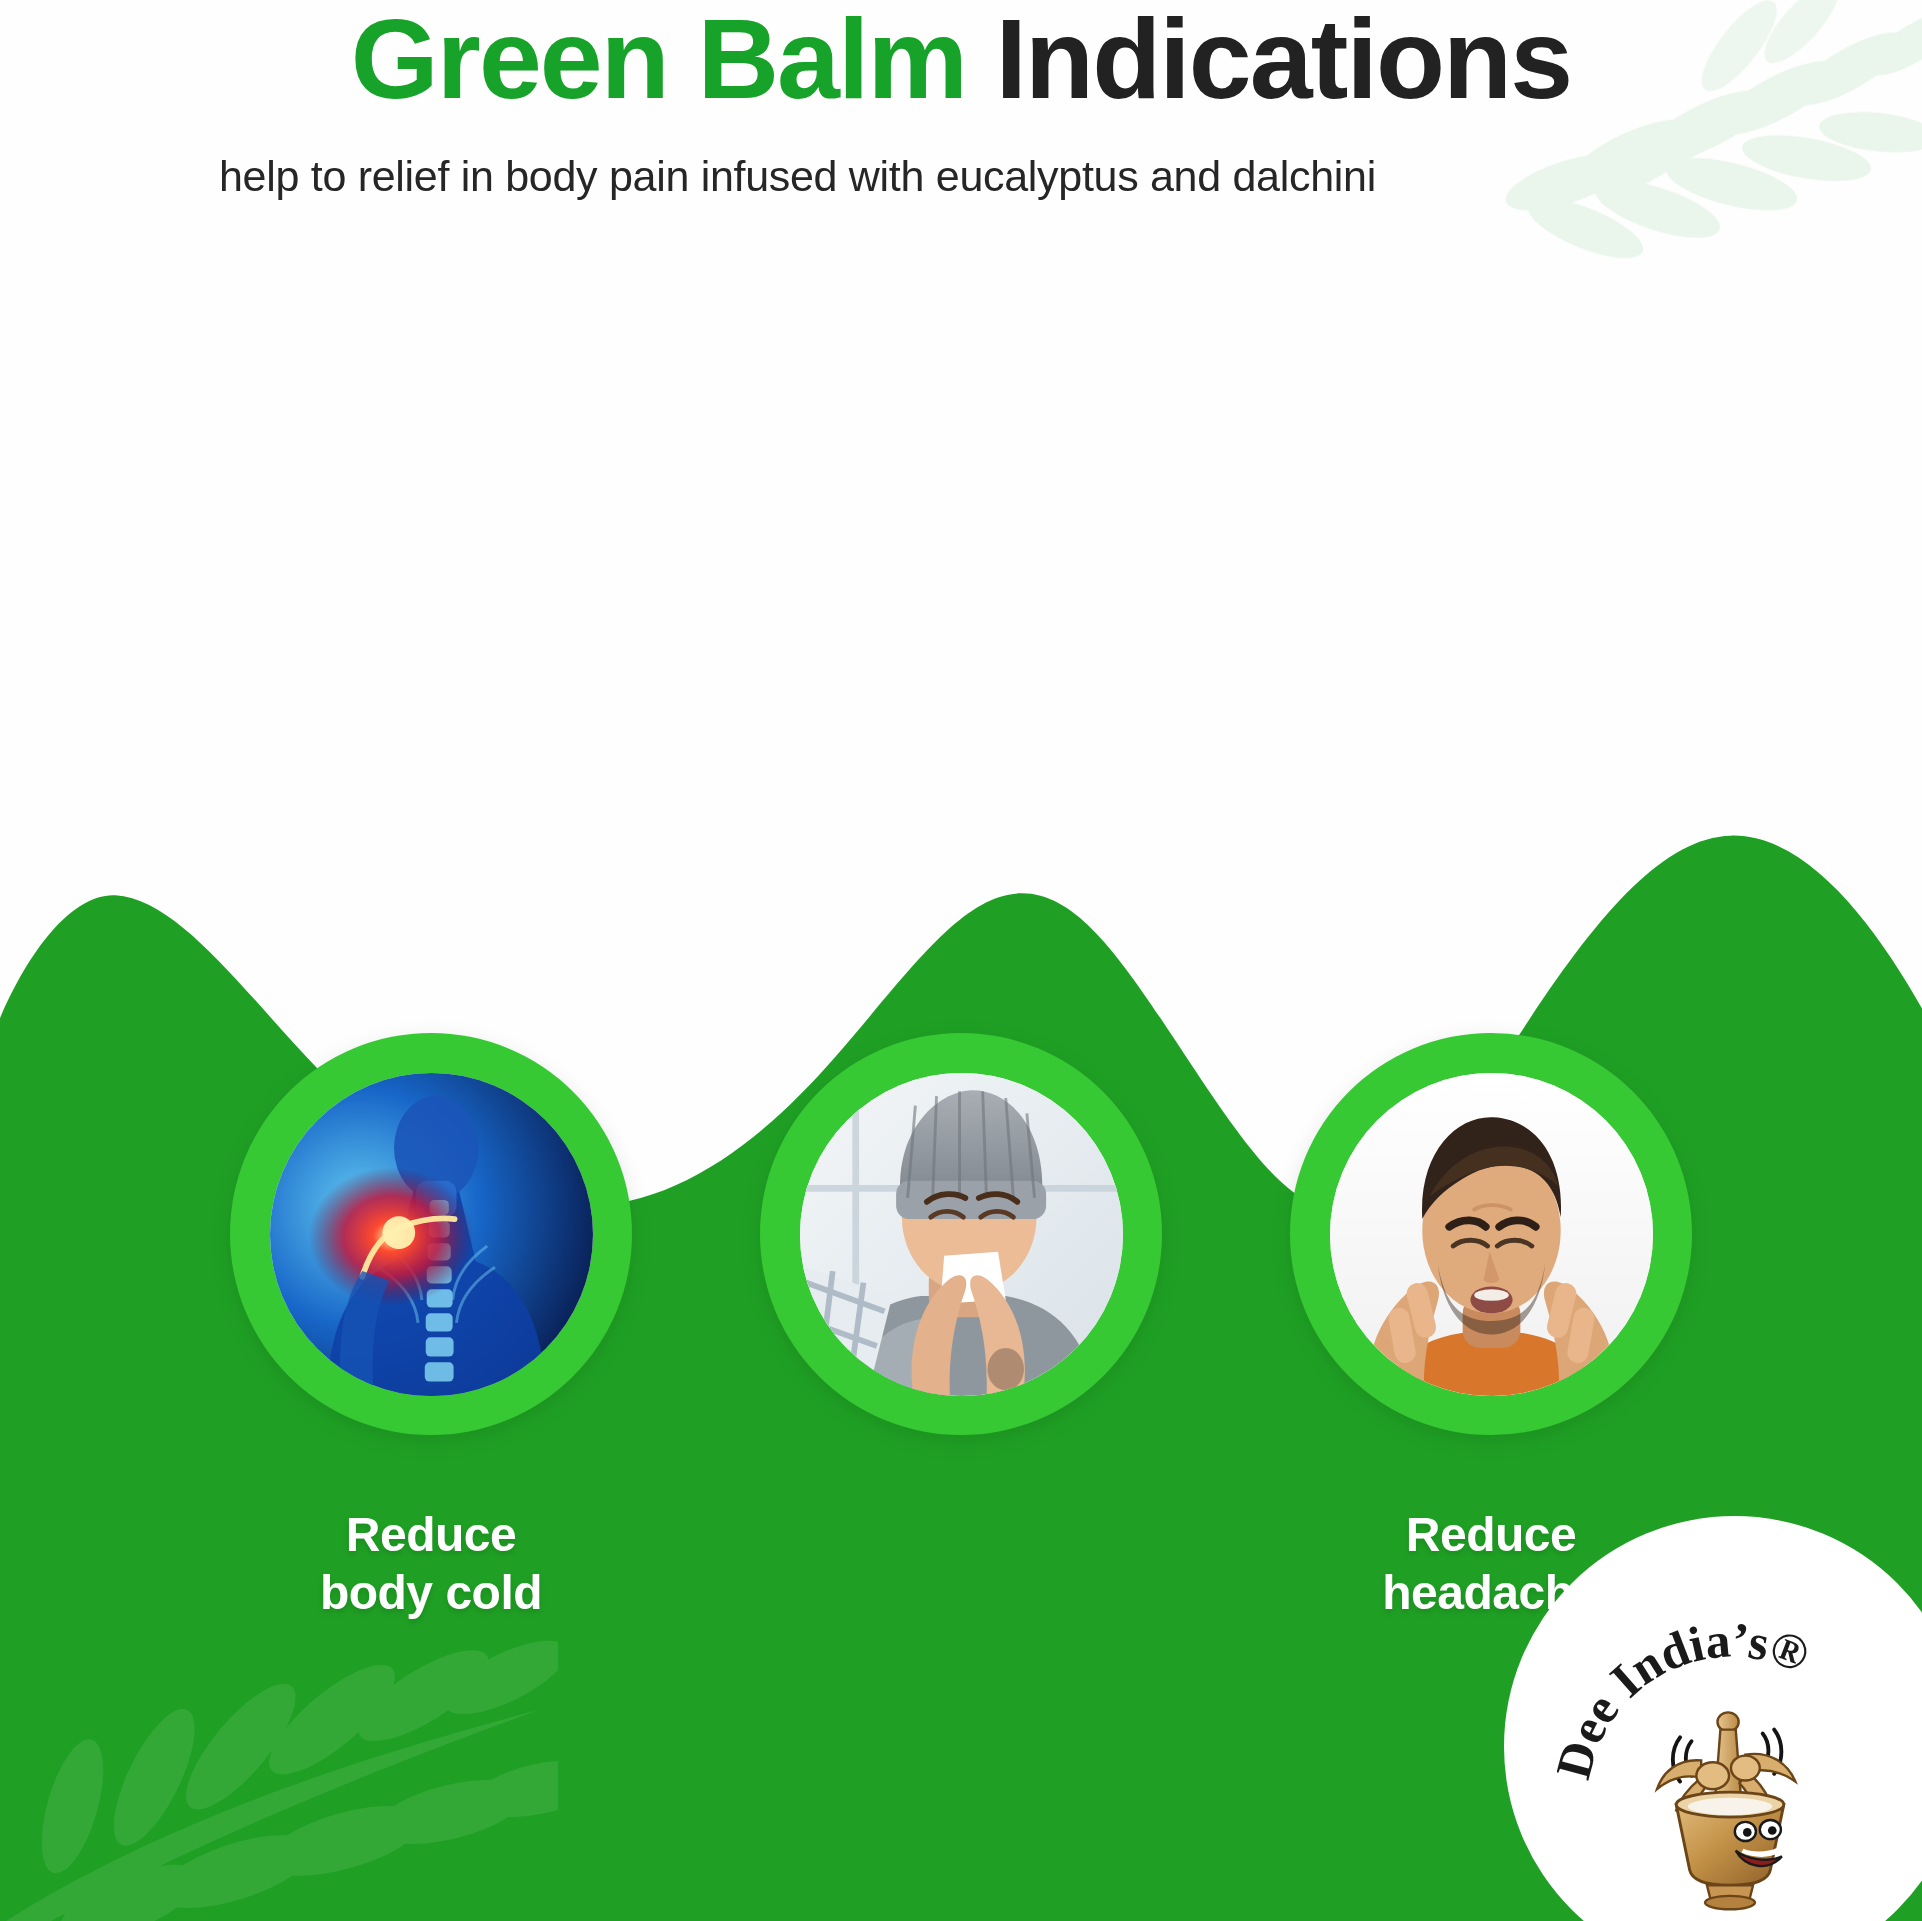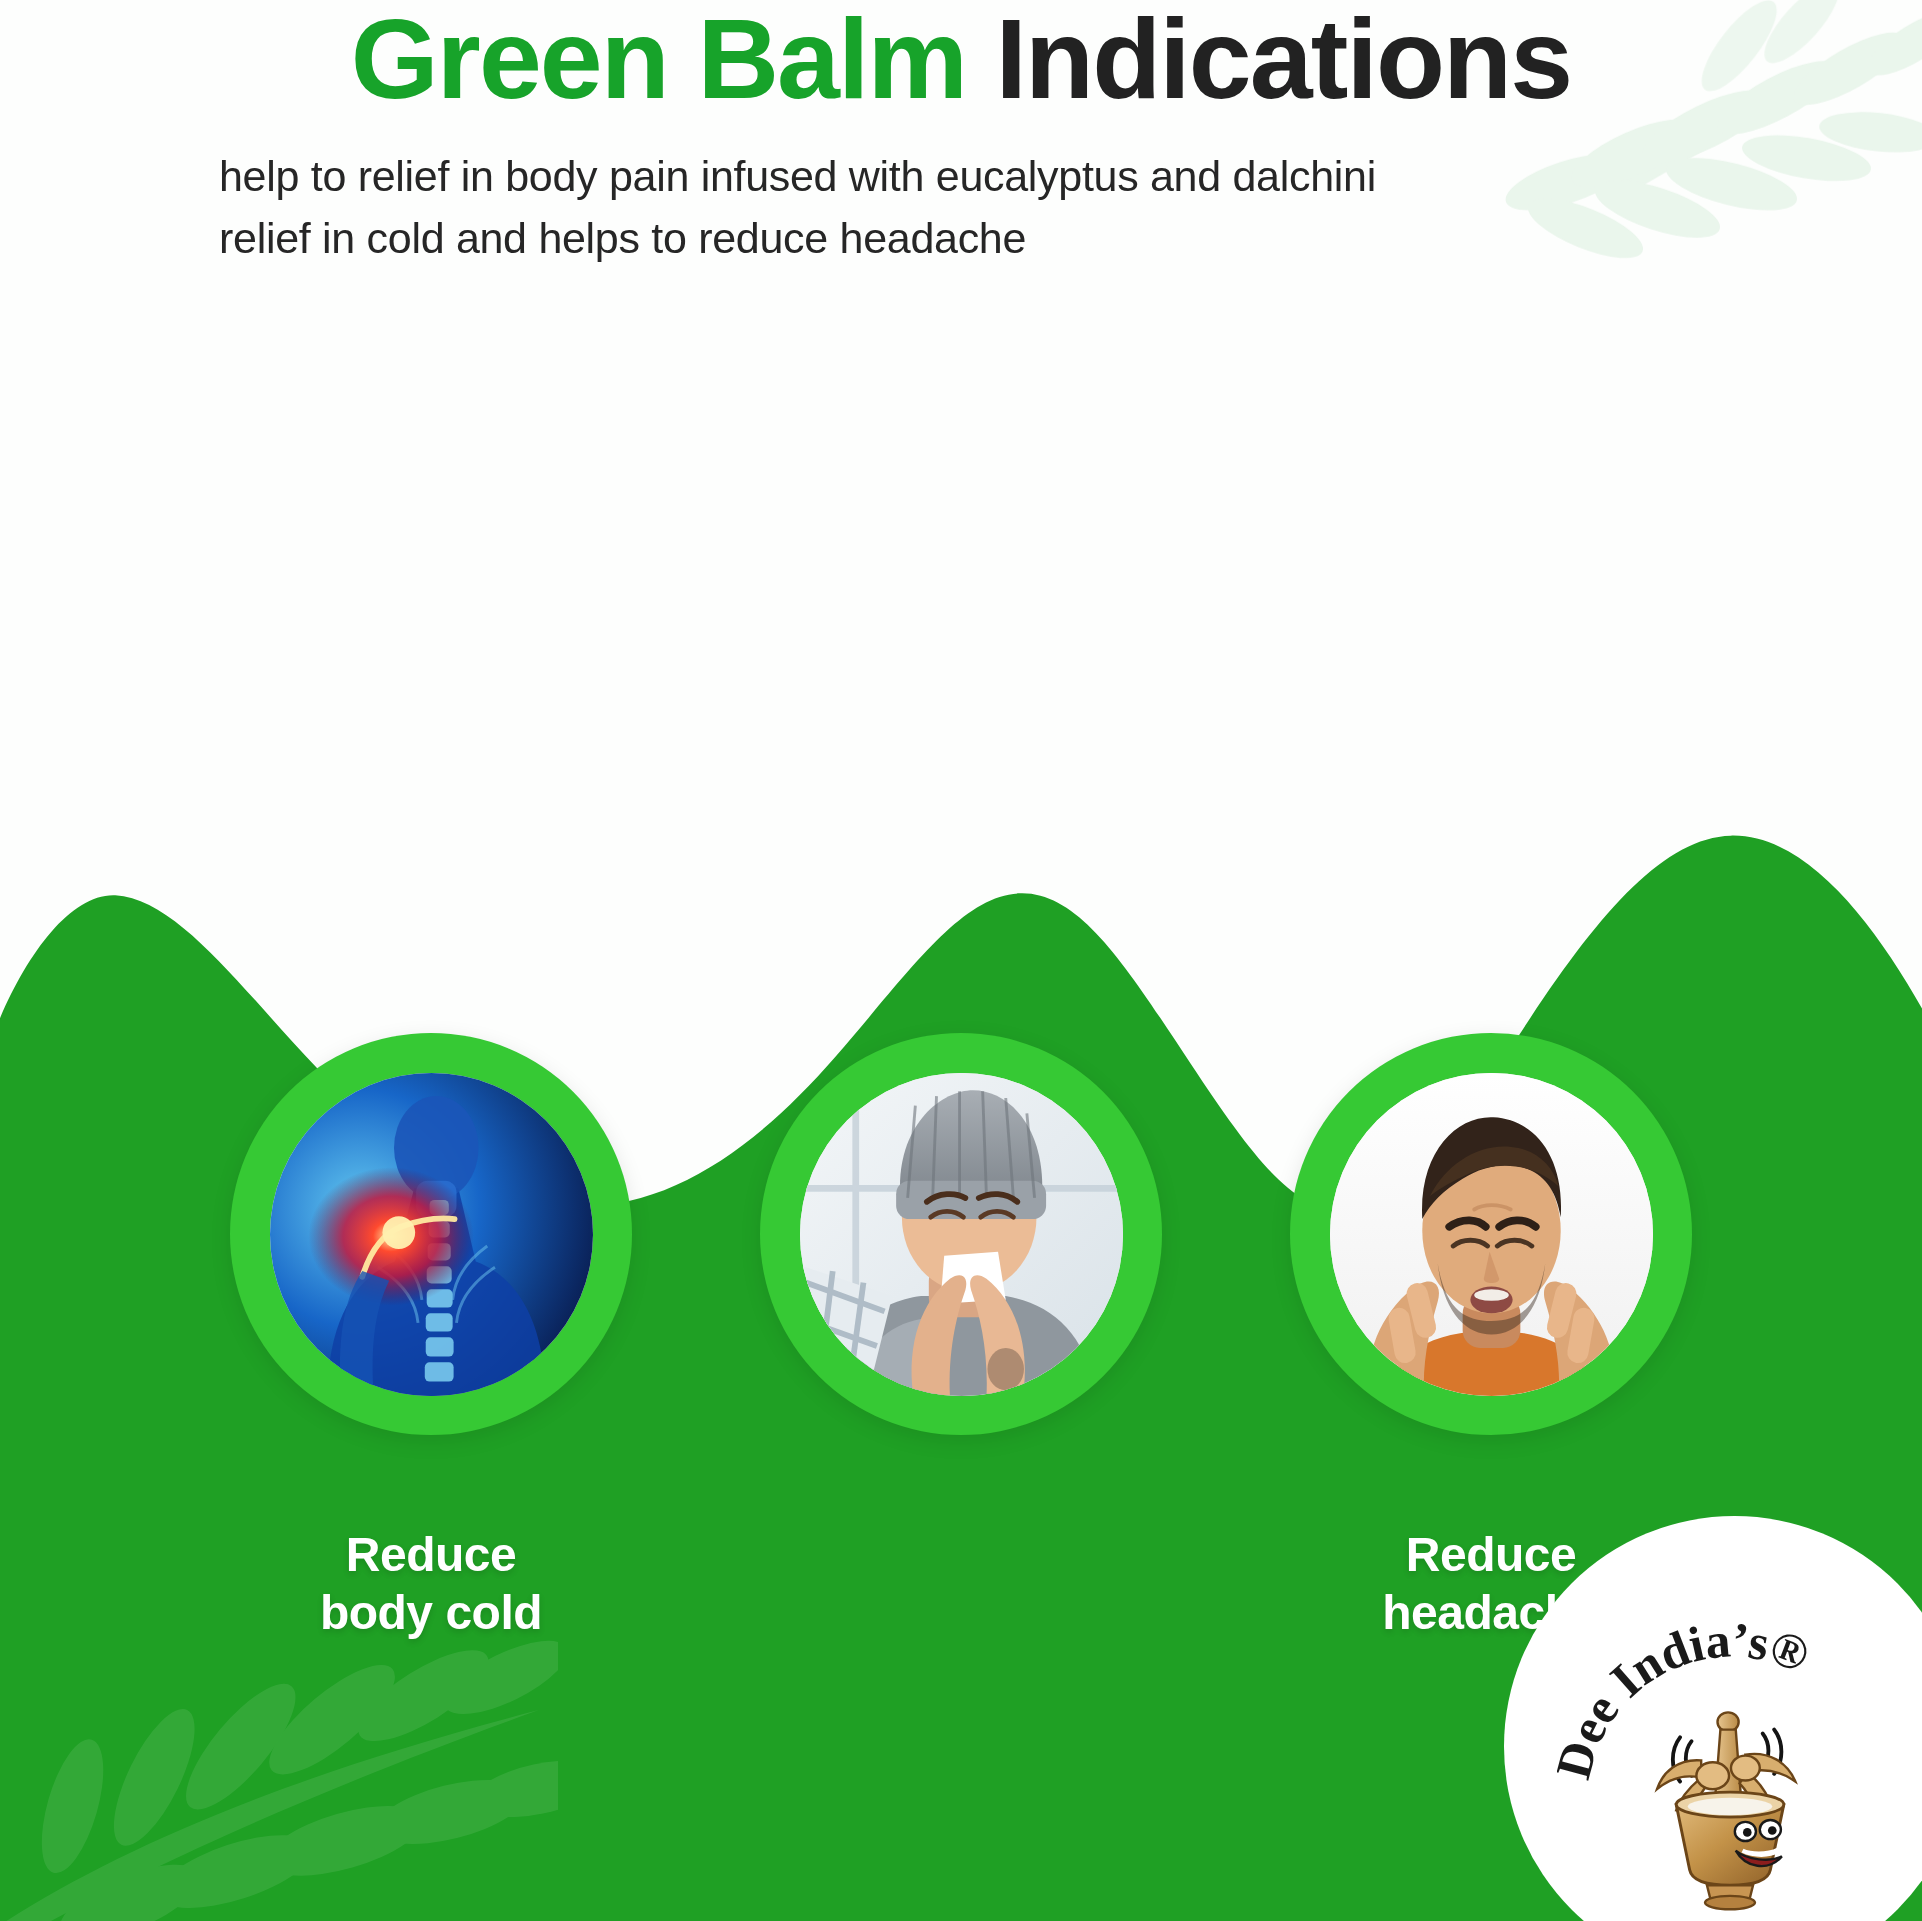--- a/index.html
+++ b/index.html
@@ -101,21 +101,21 @@
   .photo {
     width:323px; height:323px;
     border-radius:50%;
     overflow:hidden;
     position:relative;
     background:#f2f2f2;
   }
   .photo svg { display:block; width:323px; height:323px; }
 
   .card-label {
-    margin-top:91px;
+    margin-top:71px;
     text-align:center;
     color:#ffffff;
     font-size:48px;
     font-weight:bold;
     line-height:1.20;
     letter-spacing:-0.5px;
     text-shadow:0 2.9px 6.7px rgba(0,0,0,0.14);
   }
   .card-label .l2 { display:block; }
 
@@ -162,21 +162,20 @@
           <ellipse cx="495" cy="34" rx="54" ry="19" transform="rotate(-48 495 34)"></ellipse>
         </g>
       </g>
     </svg>
   </div>
 
   <div class="header">
     <div class="title"><span class="green">Green Balm</span><span class="dark"> Indications</span></div>
     <div class="subtitle">
       <span class="line">help to relief in body pain infused with eucalyptus and dalchini</span>
-      <span class="line">relief in cold and helps to reduce headache</span>
     </div>
   </div>
 
   <div class="wave-panel">
     <svg viewBox="0 0 2001 1240" preserveAspectRatio="none" xmlns="http://www.w3.org/2000/svg">
       <path d="M0 300
                C 30 230, 75 170, 120 172
                C 185 176, 250 268, 330 352
                C 410 436, 500 494, 600 496
                C 700 498, 790 432, 870 340

